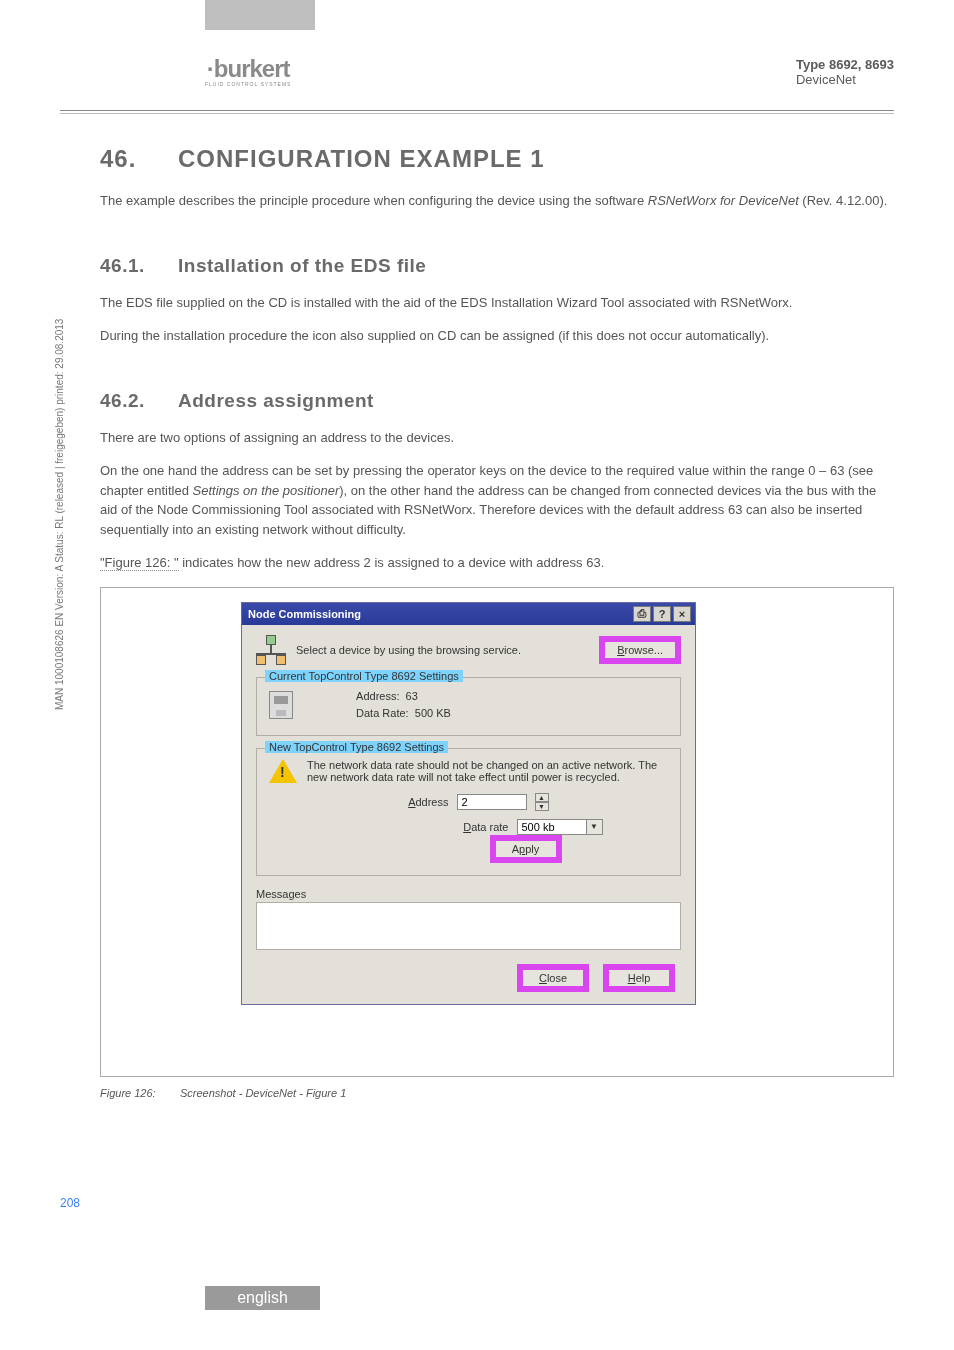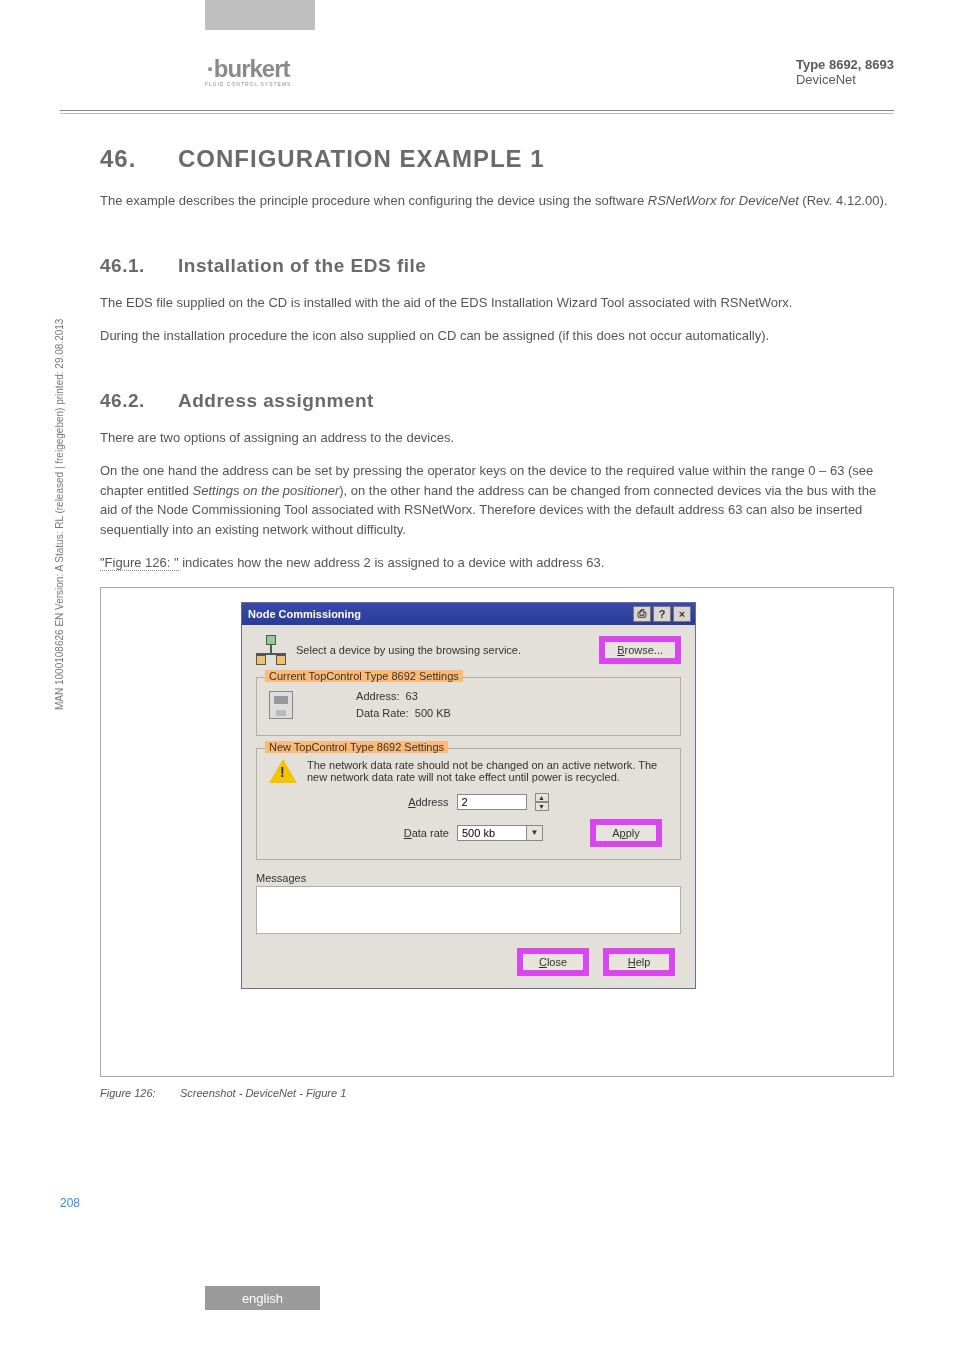--- a/index.html
+++ b/index.html
@@ -85,21 +85,21 @@
   .net-icon .bar { position:absolute; top:18px; left:0; width:30px; height:2px; background:#555; }
   .net-icon .n2 { position:absolute; top:20px; left:0; width:10px; height:10px; background:#eec070; border:1px solid #555; }
   .net-icon .n3 { position:absolute; top:20px; left:20px; width:10px; height:10px; background:#eec070; border:1px solid #555; }
   .row1 .txt { flex: 1; }
   .winbtn {
     background: #e6e4dc; border: 6px solid #d946ef;
     padding: 2px 12px; font-size: 11px; color: #333;
     min-width: 72px; text-align: center;
   }
   .groupbox { border: 1px solid #b0aea6; margin-bottom: 12px; padding: 10px 12px 12px 12px; position: relative; }
-  .groupbox .legend { position: absolute; top: -8px; left: 8px; background: #fdba74; padding: 0 4px; }
+  .groupbox .legend { position: absolute; top: -8px; left: 8px; background: #7dd3fc; padding: 0 4px; }
   .dev-icon { width: 24px; height: 28px; background: #ddd; border: 1px solid #888; display:inline-block; vertical-align: middle; position:relative;}
   .dev-icon::before { content:""; position:absolute; top:4px; left:4px; width:14px; height:8px; background:#999; }
   .dev-icon::after { content:""; position:absolute; bottom:2px; left:6px; width:10px; height:6px; background:#bbb; }
   .kv { display:inline-block; vertical-align: middle; margin-left: 60px; line-height: 1.6; }
   .warn-icon {
     width: 0; height: 0; border-left: 14px solid transparent; border-right: 14px solid transparent;
     border-bottom: 24px solid #f5c400; display: inline-block; position: relative; vertical-align: top;
   }
   .warn-icon::after { content:"!"; position:absolute; left:-3px; top:5px; font-weight:700; color:#333; font-size: 14px;}
   .warn-row { display:flex; gap:10px; align-items: flex-start; margin-bottom: 10px;}
@@ -117,23 +117,23 @@
   .fig-caption .fnum { display:inline-block; width: 80px; }
   .page-num { position: absolute; left: 60px; top: 1196px; font-size: 12px; color: #3b82f6; }
   .side-text {
     position: absolute; left: 54px; top: 710px;
     transform: rotate(-90deg); transform-origin: left top;
     font-size: 10px; color: #777; white-space: nowrap;
   }
   .footer-bar {
     position: absolute; left: 205px; bottom: 40px;
     width: 115px; height: 24px; background: #9a9a9a;
-    color: #fff; font-size: 13px; display:flex; align-items:center; justify-content:center;
-  }
-  .apply-wrap { display:flex; justify-content:space-between; align-items:center; margin-top:8px; padding: 0 6px 0 120px;}
+    color: #fff; font-size: 16px; display:flex; align-items:center; justify-content:center;
+  }
+  .apply-wrap { display:flex; justify-content:space-between; align-items:center; margin-top:8px; padding: 0 6px 0 120px; flex-direction: column;}
 </style>
 </head>
 <body>
 
 <div class="gray-tab"></div>
 
 <div class="header">
   <div class="logo">
     <div class="logo-text">
       <span class="logo-dot">·</span><span>burkert</span>

